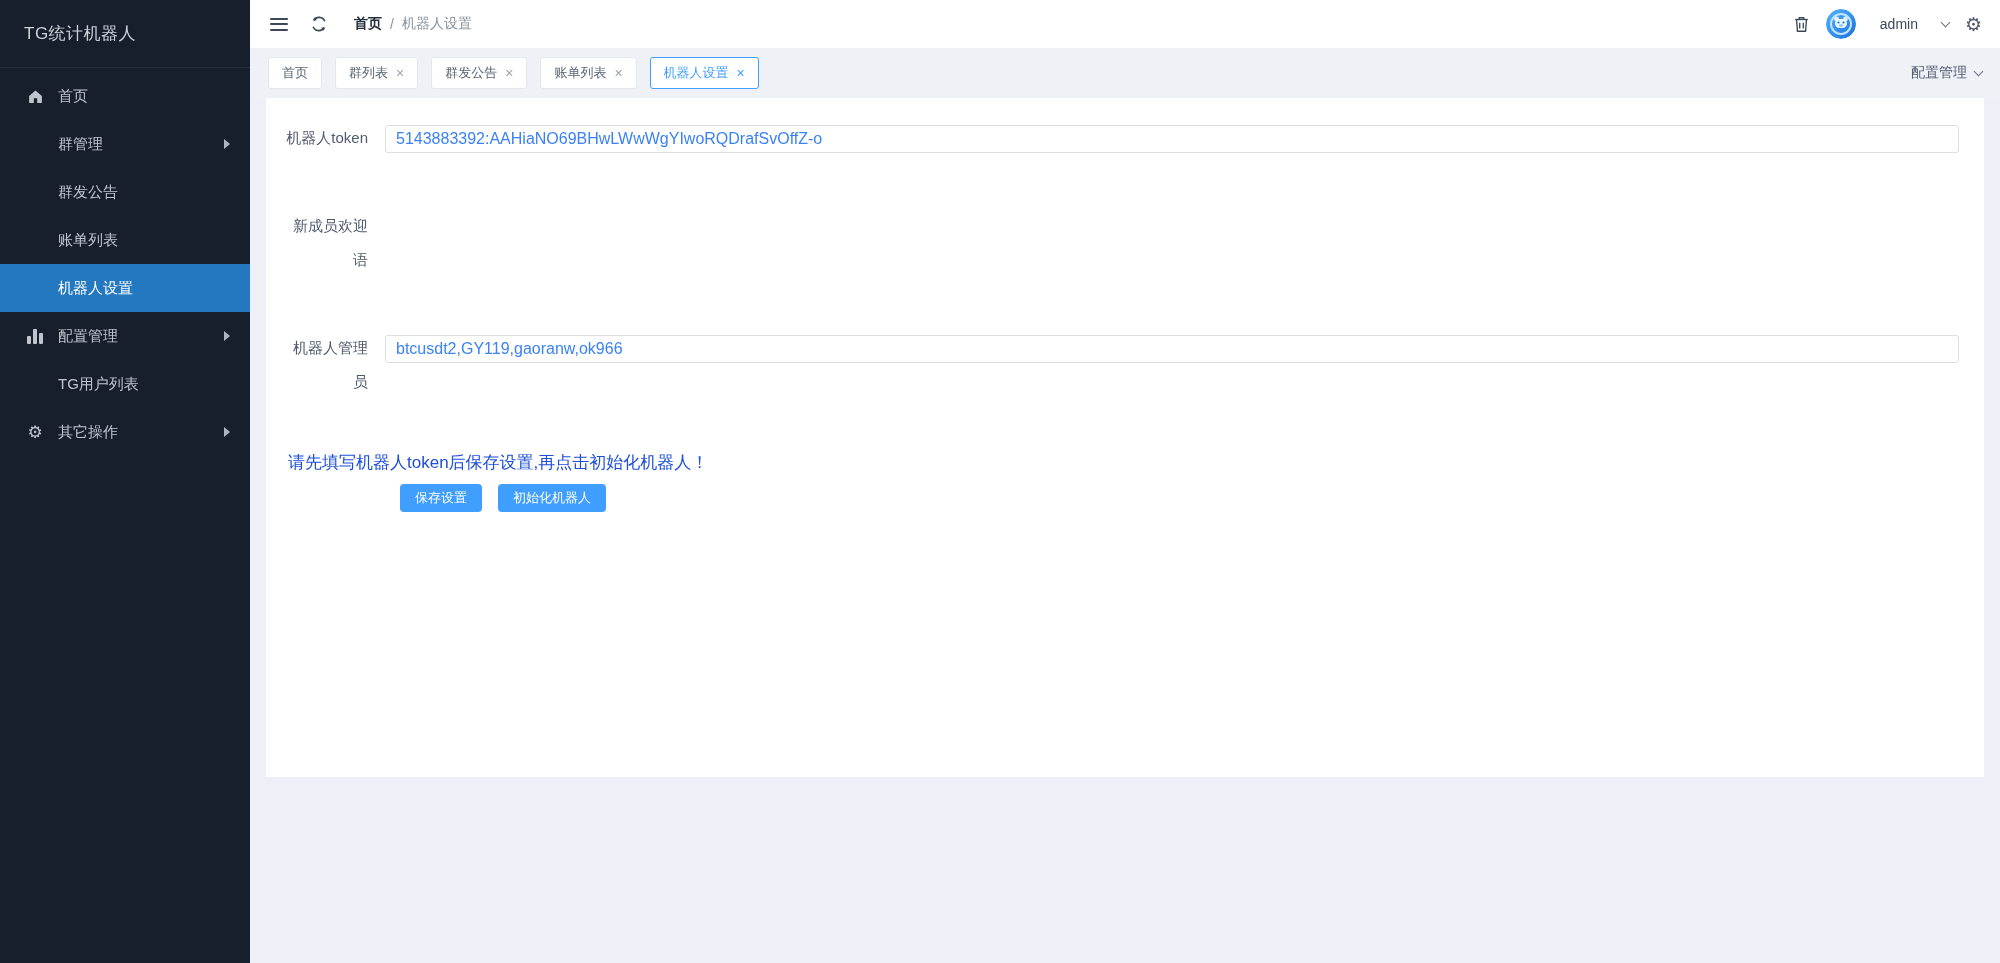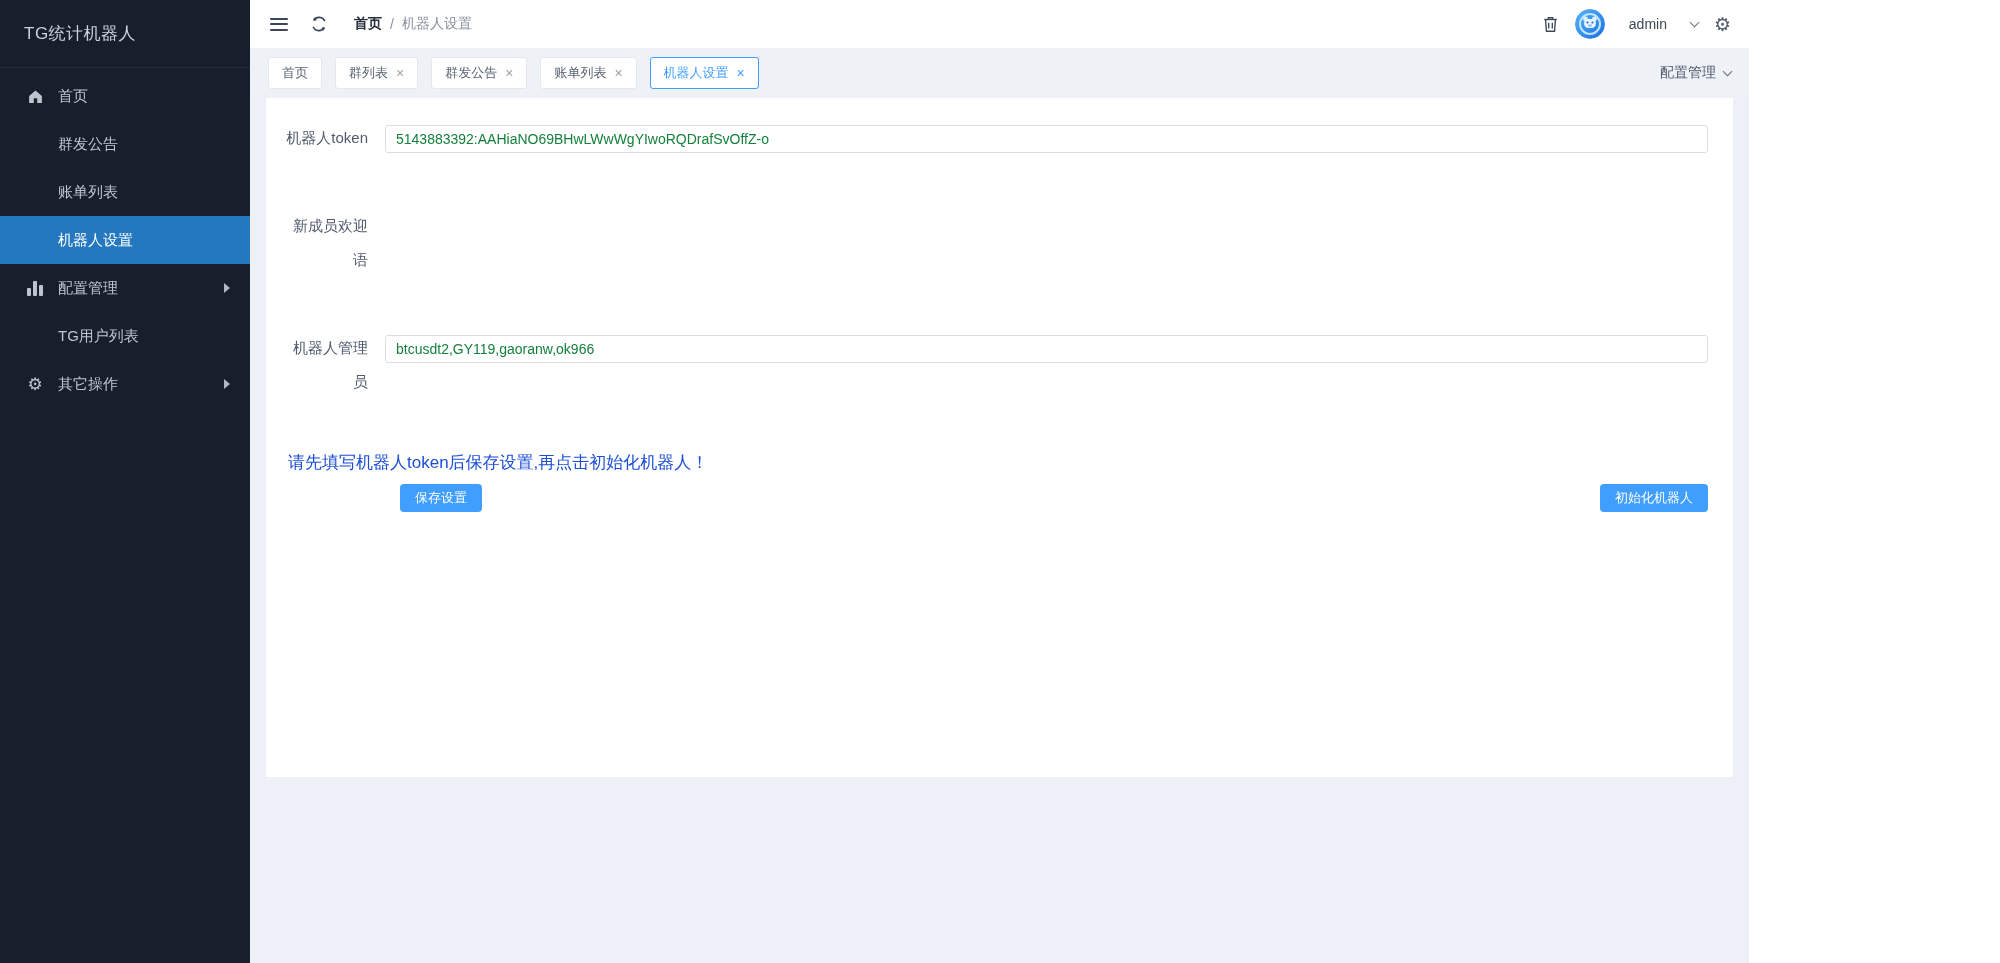--- a/index.html
+++ b/index.html
@@ -1,18 +1,18 @@
 <!DOCTYPE html>
 <html><head>
 <meta charset="utf-8">
 <style>
   * { margin:0; padding:0; box-sizing:border-box; }
   html,body { width:2000px; height:963px; overflow:hidden;
     font-family:"Liberation Sans","DejaVu Sans",sans-serif; }
-  .app { display:flex; width:1749px; height:963px; }
+  .app { display:flex; width:2000px; height:963px; }
 
   
   .sidebar { width:250px; height:963px; background:#171e2c; flex-shrink:0; color:#bfc5ce; }
   .side-title { height:68px; display:flex; align-items:center; padding-left:24px;
     font-size:17px; color:#cdd3db; letter-spacing:.5px;
     border-bottom:1px solid rgba(255,255,255,.07); }
   .side-nav { padding-top:4px; }
   .side-item { height:48px; display:flex; align-items:center; padding-left:26px;
     font-size:15px; color:#bfc5ce; cursor:pointer; position:relative; }
   .side-item.active { background:#2478bf; color:#ffffff; }
@@ -63,24 +63,24 @@
   .more-ops { margin-left:auto; display:flex; align-items:center; gap:8px;
     font-size:14px; color:#515a6e; cursor:pointer; }
 
   
   .content { flex:1; padding:0 16px; }
   .card { background:#ffffff; height:679px; padding:27px 25px 6px 20px; position:relative; }
   .form-row { display:flex; margin-bottom:58px; }
   .form-label { width:82px; margin-right:17px; text-align:right; font-size:15px;
     color:#515a6e; line-height:34px; margin-top:-4px; word-break:break-all; }
   .form-input { flex:1; height:28px; border:1px solid #dcdee2; border-radius:3px;
-    padding:0 10px; font-size:14px; color:#15803d; outline:none; background:#fff;
+    padding:0 10px; font-size:16px; color:#3b82f6; outline:none; background:#fff;
     font-family:"Liberation Sans","DejaVu Sans",sans-serif; }
   .hint { font-size:17px; color:#1d4ed8; font-weight:500; margin:-6px 0 10px 2px; }
-  .btn-row { display:flex; gap:0; margin-left:114px;justify-content:space-between; }
+  .btn-row { display:flex; gap:16px; margin-left:114px; }
   .btn { height:28px; padding:0 15px; background:#409eff; color:#ffffff; border:none;
     border-radius:4px; font-size:13px; cursor:pointer;
     font-family:"Liberation Sans","DejaVu Sans",sans-serif; }
 </style>
 </head>
 <body>
 
 <div class="app">
 
   <aside class="sidebar">
@@ -89,20 +89,30 @@
 
       <div class="side-item">
         <span class="side-icon">
           <svg width="17" height="17" viewBox="0 0 20 20">
               <path d="M2.5 9.5 L10 2.8 L17.5 9.5 V17.5 H12 V12.2 H8 V17.5 H2.5 Z" fill="currentColor"></path>
             </svg>
         </span>
         <span>首页</span>
       </div>
 
+      <div class="side-item">
+        <span class="side-icon icon-grid">
+            <i></i>
+            <i></i>
+            <i></i>
+            <i></i>
+          </span>
+        <span>群管理</span>
+        <span class="caret-right"></span>
+      </div>
 
       <div class="side-item">
         <span class="side-icon icon-grid">
             <i></i>
             <i></i>
             <i></i>
             <i></i>
           </span>
         <span>群发公告</span>
       </div>

